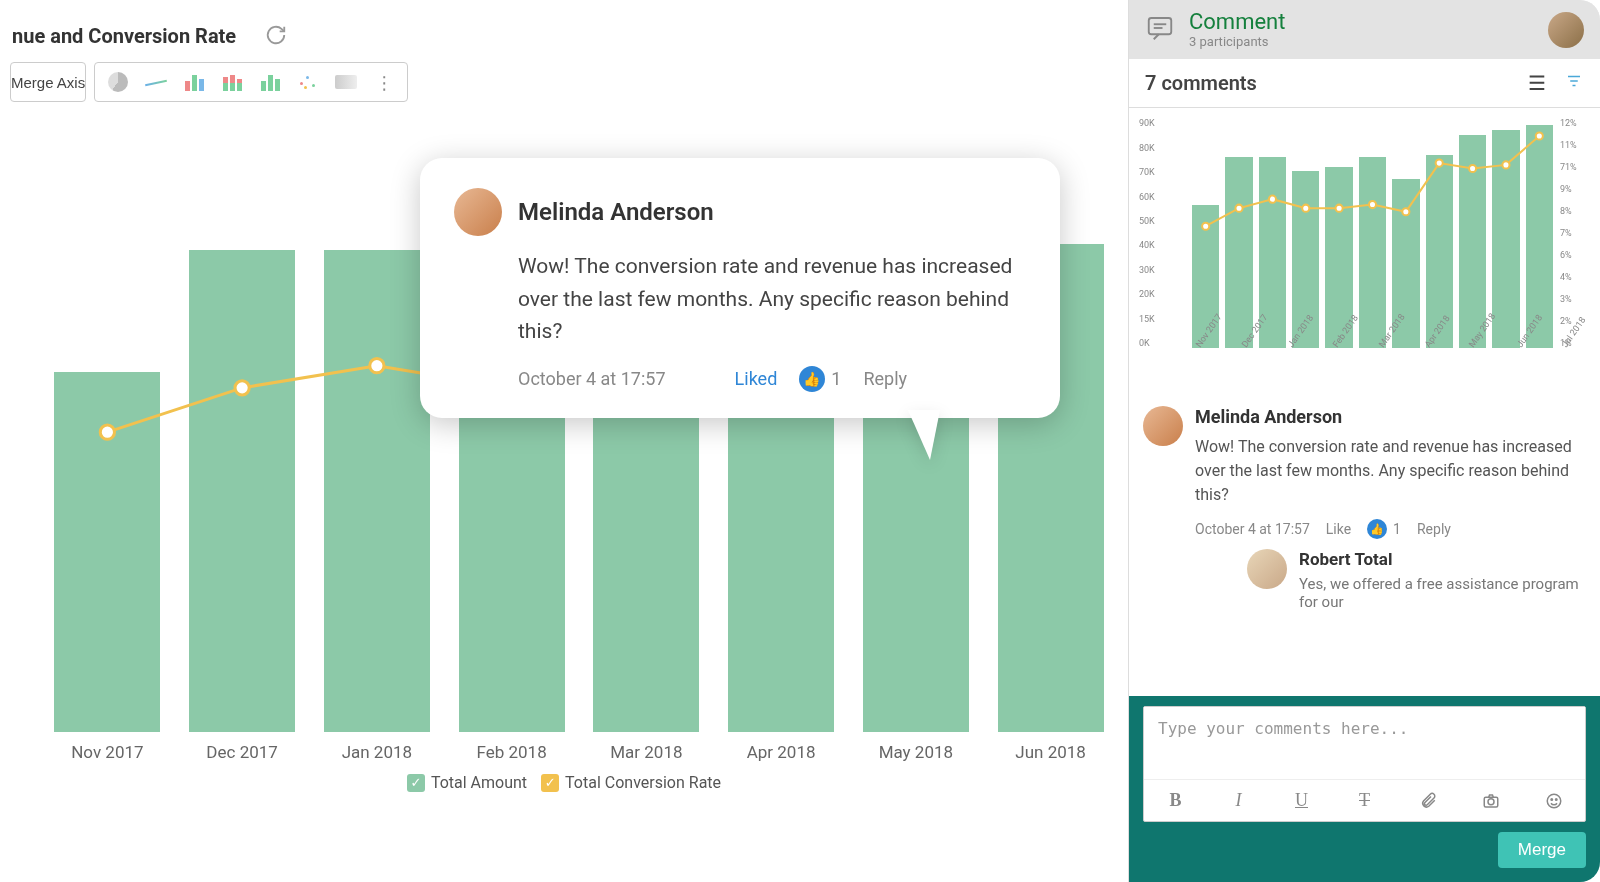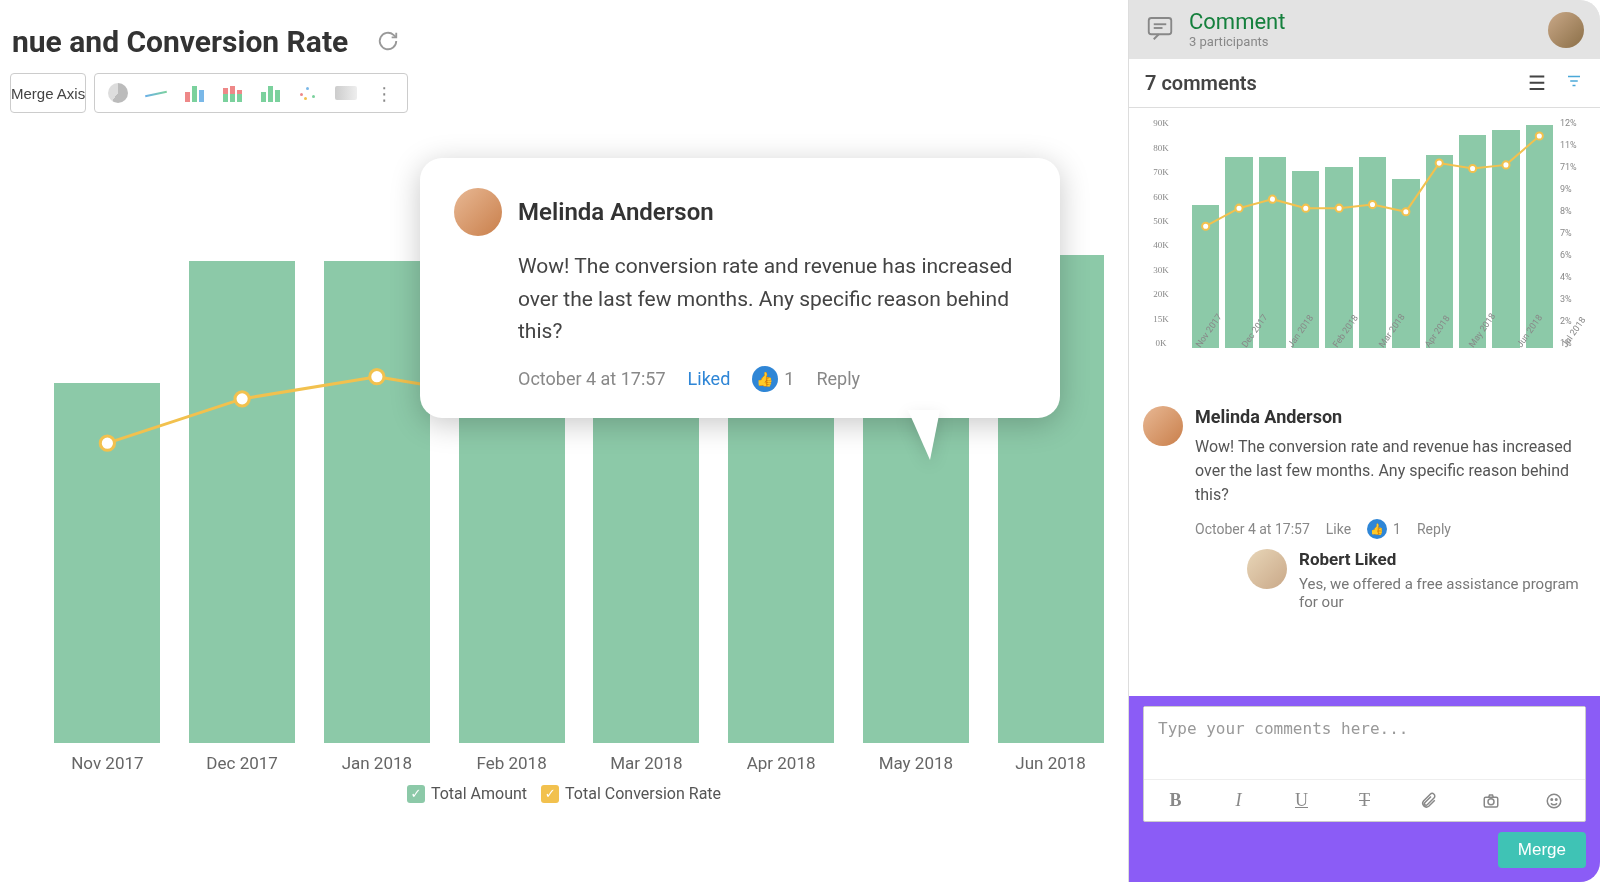--- a/index.html
+++ b/index.html
@@ -1,19 +1,19 @@
 <!DOCTYPE html>
 <html><head>
 <meta charset="utf-8">
 <style>
 * { box-sizing: border-box; margin: 0; padding: 0; }
 body { font-family: -apple-system, BlinkMacSystemFont, "Segoe UI", Roboto, Arial, sans-serif; background: #fff; width: 1600px; height: 882px; overflow: hidden; position: relative; border-radius: 20px; }
 .main { display: flex; height: 100%; }
 .chart-pane { flex: 1; position: relative; padding: 10px 0; }
-.chart-title { font-size: 30px; font-weight: 700; color: #333; padding: 14px 0 14px 12px; display: flex; align-items: center; gap: 28px; }
+.chart-title { font-size: 20px; font-weight: 700; color: #333; padding: 14px 0 14px 12px; display: flex; align-items: center; gap: 28px; }
 .refresh { width: 24px; height: 24px; border: none; background: none; cursor: pointer; color: #888; }
 .toolbar { display: flex; gap: 8px; padding: 0 0 10px 10px; align-items: center; }
 .toolbar-btn { border: 1px solid #ccc; background: #fff; border-radius: 4px; height: 40px; padding: 0 0; font-size: 15px; color: #444; cursor: pointer; display: inline-flex; align-items: center; }
 .chart-type-group { display: flex; border: 1px solid #ccc; border-radius: 4px; height: 40px; align-items: center; padding: 0 6px; gap: 4px; }
 .ct { width: 34px; height: 32px; display: flex; align-items: center; justify-content: center; cursor: pointer; border-radius: 3px; }
 .chart-area { position: relative; height: 670px; margin: 10px 0 0 0; }
 .bars { position: absolute; left: 40px; right: 10px; bottom: 60px; top: 0; display: flex; align-items: flex-end; gap: 0; }
 .bar-slot { flex: 1; display: flex; flex-direction: column; align-items: center; height: 100%; justify-content: flex-end; }
 .bar { width: 106px; background: #8cc9a8; }
 .xlab { position: absolute; bottom: 30px; left: 40px; right: 10px; display: flex; }
@@ -25,53 +25,53 @@
 .line-svg { position: absolute; left: 40px; right: 10px; bottom: 60px; top: 0; pointer-events: none; }
 .bubble { position: absolute; left: 420px; top: 158px; width: 640px; background: #fff; border-radius: 22px; box-shadow: 0 6px 30px rgba(0,0,0,.22); padding: 30px 34px 26px 34px; z-index: 5; }
 .bubble-tail { position: absolute; right: 120px; bottom: -42px; width: 0; height: 0; border-left: 22px solid transparent; border-right: 10px solid transparent; border-top: 50px solid #fff; filter: drop-shadow(0 6px 8px rgba(0,0,0,.12)); }
 .b-head { display: flex; align-items: center; gap: 16px; }
 .avatar { width: 48px; height: 48px; border-radius: 50%; background: linear-gradient(135deg, #e8b894, #c97f4b); flex-shrink: 0; }
 .avatar.b { background: linear-gradient(135deg, #e8d6b8, #c9a888); }
 .avatar.sm { width: 40px; height: 40px; }
 .b-name { font-size: 24px; font-weight: 600; color: #333; }
 .b-body { font-size: 21px; color: #444; line-height: 1.55; margin: 14px 0 18px 64px; }
 .b-meta { display: flex; align-items: center; gap: 22px; margin-left: 64px; font-size: 18px; color: #888; }
-.liked { color: #2f86d6; }
+.liked { color: #2f86d6; margin-left: 47px; }
 .like-badge { display: inline-flex; align-items: center; gap: 6px; }
 .thumb-c { width: 26px; height: 26px; border-radius: 50%; background: #2f86d6; color: #fff; display: inline-flex; align-items: center; justify-content: center; font-size: 14px; }
 .reply { color: #888; }
 
 .side { width: 472px; background: #f0f0f0; border-left: 1px solid #ddd; display: flex; flex-direction: column; }
 .side-head { background: #e3e3e3; padding: 10px 16px; display: flex; align-items: center; gap: 14px; }
 .c-icon { color: #777; }
 .side-title { font-size: 22px; color: #15803d; line-height: 1.1; }
 .side-sub { font-size: 13px; color: #888; }
 .side-avatar { margin-left: auto; width: 36px; height: 36px; border-radius: 50%; background: linear-gradient(135deg, #c9a888, #8b6f47); }
 .side-bar { background: #fff; border-bottom: 1px solid #ddd; padding: 12px 16px; display: flex; align-items: flex-start; justify-content: space-between; }
 .cc { font-size: 20px; font-weight: 600; color: #444; }
 .side-tools { display: flex; gap: 18px; align-items: center; }
 .mini-chart { background: #fff; padding: 8px 8px 4px 8px; position: relative; height: 280px; }
 .mini-bars { position: absolute; left: 60px; right: 44px; top: 10px; bottom: 40px; display: flex; align-items: flex-end; }
 .mini-bar { flex: 1; margin: 0 3px; background: #8cc9a8; position: relative; }
-.mini-yl { position: absolute; left: 10px; top: 10px; bottom: 40px; display: flex; flex-direction: column; justify-content: space-between; font-size: 9px; color: #888; text-align: center; width: 44px; font-family: Liberation Serif, serif; }
+.mini-yl { position: absolute; left: 10px; top: 10px; bottom: 40px; display: flex; flex-direction: column; justify-content: space-between; font-size: 9px; color: #888; text-align: left; width: 44px; }
 .mini-yr { position: absolute; right: 6px; top: 10px; bottom: 40px; display: flex; flex-direction: column; justify-content: space-between; font-size: 9px; color: #888; text-align: left; width: 34px; }
 .mini-x { position: absolute; left: 60px; right: 44px; bottom: 4px; height: 34px; display: flex; }
 .mini-x span { flex: 1; font-size: 9px; color: #888; transform: rotate(-55deg); transform-origin: top left; white-space: nowrap; padding-left: 8px; }
 .mini-line { position: absolute; left: 60px; right: 44px; top: 10px; bottom: 40px; pointer-events: none; }
 .comments-list { flex: 1; background: #fff; overflow: hidden; padding: 18px 14px 0 14px; }
 .cmt { display: flex; gap: 12px; margin-bottom: 10px; }
 .cmt-body { flex: 1; }
 .cmt-name { font-size: 18px; font-weight: 700; color: #333; margin-bottom: 8px; }
 .cmt-text { font-size: 16px; color: #555; line-height: 1.5; margin-bottom: 12px; }
 .cmt-meta { display: flex; align-items: center; gap: 16px; font-size: 14px; color: #888; }
 .cmt-reply { margin-left: 52px; display: flex; gap: 12px; margin-top: 10px; }
 .rname { font-size: 17px; font-weight: 700; color: #333; margin-bottom: 6px; }
 .rtext { font-size: 15px; color: #777; }
 
-.compose { padding: 10px 14px 14px 14px; background: #8b5cf6; }
+.compose { padding: 10px 14px 14px 14px; background: #0f766e; }
 .compose-box { background: #fff; border: 1px solid #ccc; border-radius: 2px; }
 .compose-input { width: 100%; border: none; padding: 12px 14px; font-size: 16px; color: #333; height: 68px; resize: none; outline: none; }
 .compose-input::placeholder { color: #999; }
 .compose-tools { display: flex; align-items: center; border-top: 1px solid #eee; height: 42px; font-family: Georgia, serif; }
 .ctool { flex: 1; display: flex; align-items: center; justify-content: center; color: #888; font-size: 18px; cursor: pointer; }
 .post-row { display: flex; justify-content: flex-end; margin-top: 10px; }
 .post-btn { background: #3fc3b5; color: #fff; border: none; border-radius: 4px; padding: 8px 20px; font-size: 17px; cursor: pointer; }
 
 
 .pie { width: 20px; height: 20px; border-radius: 50%; background: conic-gradient(#bbb 0 60%, #ddd 60% 100%); }
@@ -331,21 +331,21 @@
             <span>Like</span>
             <span class="like-badge">
                 <span class="thumb-c" style="width:20px;height:20px;font-size:11px">👍</span>
                 <span>1</span>
               </span>
             <span>Reply</span>
           </div>
           <div class="cmt-reply">
             <div class="avatar sm b"></div>
             <div>
-              <div class="rname">Robert Liked</div>
+              <div class="rname">Robert Total</div>
               <div class="rtext">Yes, we offered a free assistance program for our</div>
             </div>
           </div>
         </div>
       </div>
     </div>
 
     <div class="compose">
       <div class="compose-box">
         <textarea class="compose-input" placeholder="Type your comments here..." style=""></textarea>

